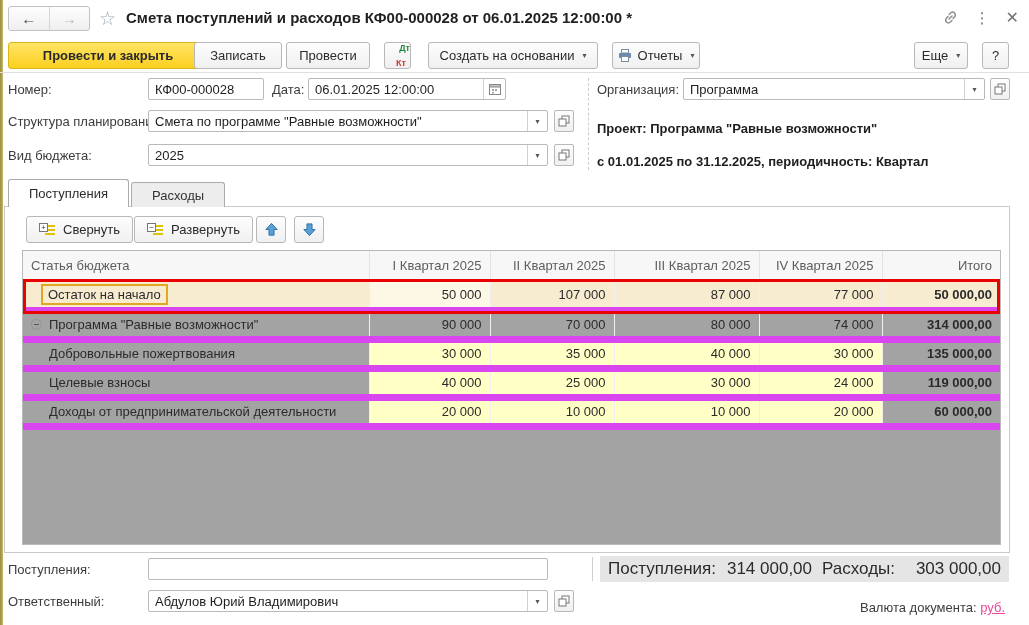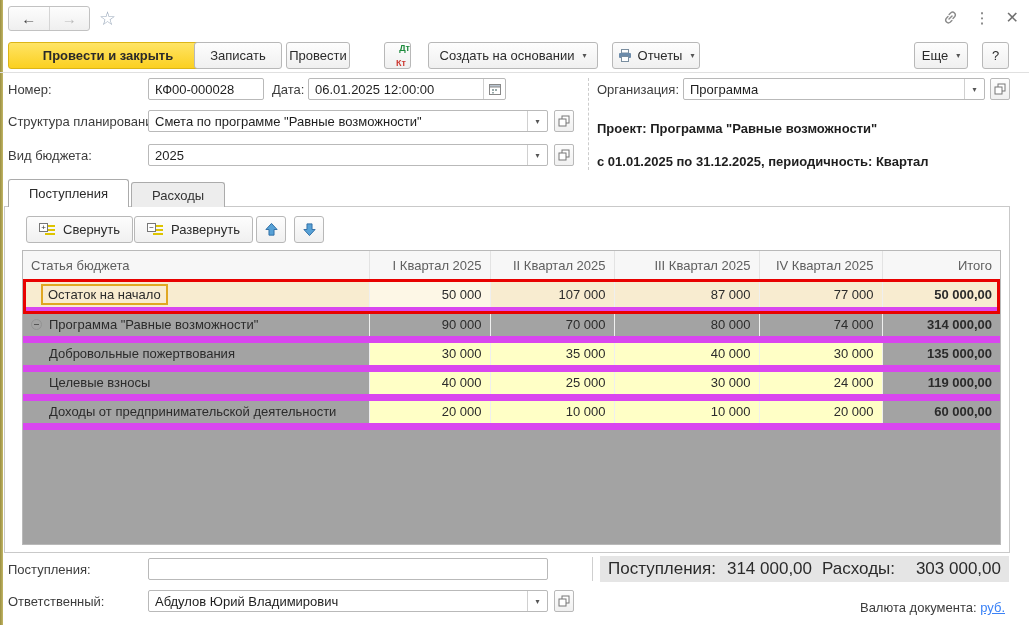--- a/index.html
+++ b/index.html
@@ -74,62 +74,63 @@
   .name-child { padding-left:26px; }
   .expander { display:inline-block; width:11px; height:11px; border:1px solid #939393; border-radius:50%; position:relative; vertical-align:-1px; margin-right:7px; }
   .expander::after { content:""; position:absolute; left:2px; right:2px; top:4px; height:1px; background:#555; }
   .red-outline { position:absolute; left:0; top:28px; width:977px; height:35px; border:3px solid #e80200; pointer-events:none; z-index:5; }
 
   
   .summary-bar { position:absolute; left:600px; top:556px; width:409px; height:26px; background:#e5e5e5; display:grid; grid-template-columns:auto 1fr auto 1fr; align-items:center; padding:0 8px 0 8px; font-size:17px; color:#2b2b2b; }
   .summary-bar .v { text-align:right; padding-right:10px; }
   .summary-bar .v2 { text-align:right; padding-right:0; }
   .currency-line { position:absolute; right:24px; top:600px; font-size:13px; color:#3c3c3c; white-space:nowrap; }
-  .link { color:#3b82f6; text-decoration:underline; cursor:pointer; }
+  .link { color:#ec4899; text-decoration:underline; cursor:pointer; }
   .fdash { position:absolute; left:592px; top:557px; height:24px; border-left:1px solid #cfcfcf; }
 
   svg { display:block; }
 </style>
 </head>
 <body>
 
 <div id="root">
   <div id="edge-strip"></div>
 
   <div class="titlebar">
     <div class="navgroup">
       <div class="navbtn back">
           <span>←</span>
         </div>
       <div class="navbtn fwd">
           <span>→</span>
         </div>
     </div>
     <div class="star">☆</div>
+    <div class="doc-title">Смета поступлений и расходов КФ00-000028 от 06.01.2025 12:00:00 *</div>
     <div class="tb-icons">
       <span>
         <svg width="17" height="17" viewBox="0 0 17 17" fill="none" stroke="#8b8b8b" stroke-width="1.4" stroke-linecap="round">
           <path d="M7 10 L10 7"></path>
           <path d="M6 7.6 L4.2 9.4 a2.8 2.8 0 0 0 3.9 3.9 L9.9 11.5"></path>
           <path d="M11 9.4 L12.8 7.6 a2.8 2.8 0 0 0 -3.9 -3.9 L7.1 5.5"></path>
         </svg>
       </span>
       <span class="kebab">⋮</span>
       <span class="close-x">✕</span>
     </div>
   </div>
 
   <div class="toolbar">
     <div class="btn btn-yellow" style="left:8px;width:200px;">
         <span>Провести и закрыть</span>
       </div>
     <div class="btn" style="left:194px;width:88px;">
         <span>Записать</span>
       </div>
-    <div class="btn" style="left:286px;width:64px;">
+    <div class="btn" style="left:286px;width:84px;">
         <span>Провести</span>
       </div>
     <div class="btn dtkt" style="left:384px;">
       <span class="dt">Дт</span>
       <span class="kt">Кт</span>
     </div>
     <div class="btn" style="left:428px;width:170px;">
       <span>Создать на основании</span>
         <span class="caret">▾</span>
     </div>

